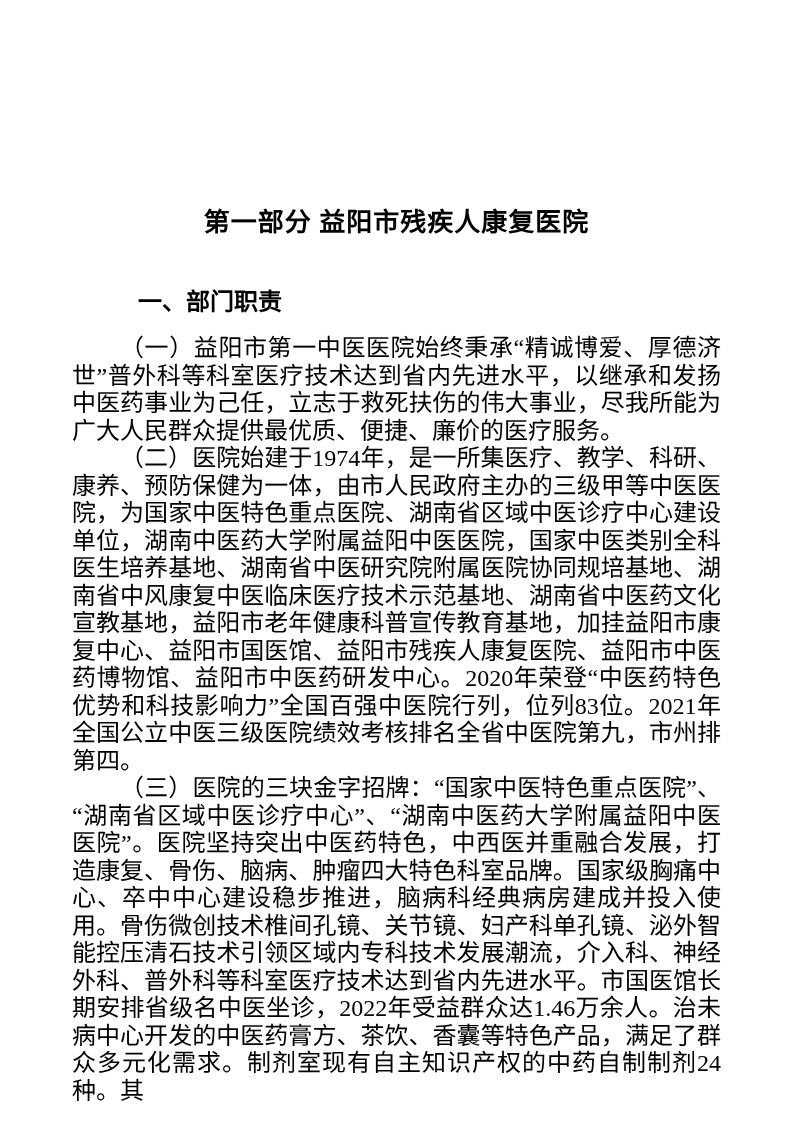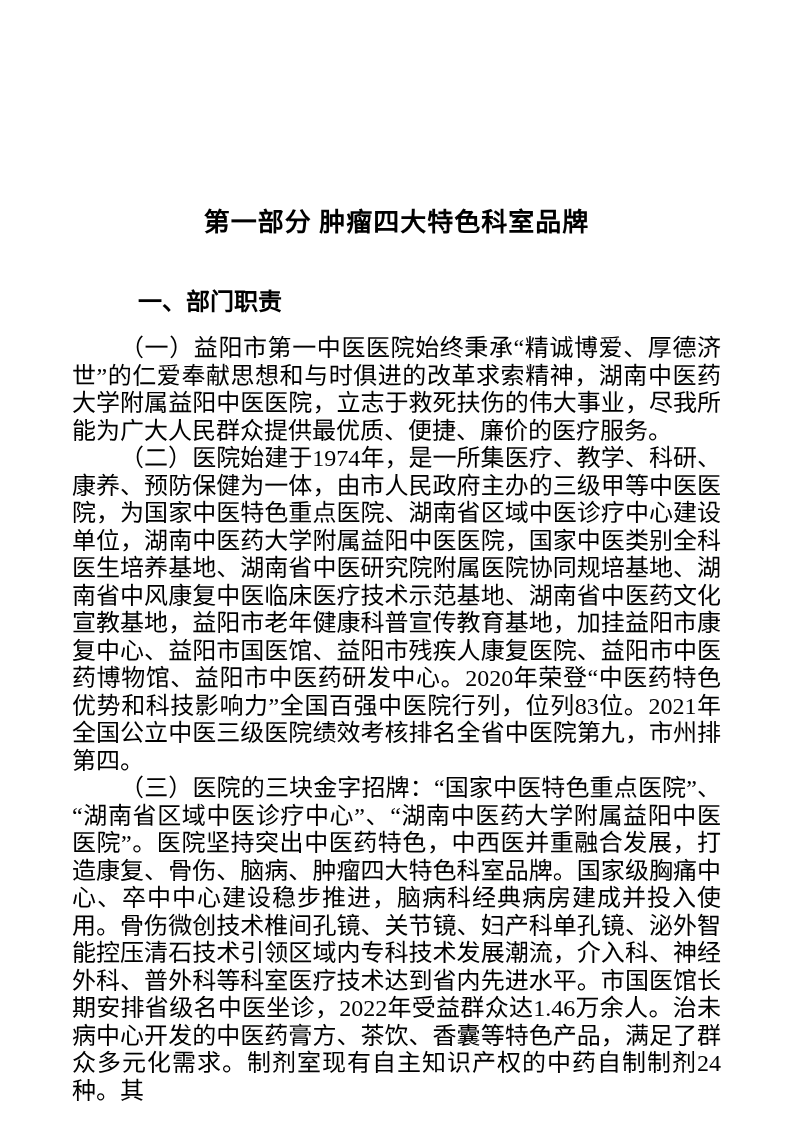--- a/index.html
+++ b/index.html
@@ -45,22 +45,22 @@
     line-height: 27.5px;
     text-align: justify;
     text-justify: inter-ideograph;
     text-indent: 2em;
   }
 </style>
 </head>
 <body>
 
 <div class="page">
-  <h1 class="doc-title">第一部分 肿瘤四大特色科室品牌</h1>
+  <h1 class="doc-title">第一部分 益阳市残疾人康复医院</h1>
 
   <h2 class="section-heading">一、部门职责</h2>
 
   <div class="body-text">
-    <p>（一）益阳市第一中医医院始终秉承“精诚博爱、厚德济世”的仁爱奉献思想和与时俱进的改革求索精神，湖南中医药大学附属益阳中医医院，立志于救死扶伤的伟大事业，尽我所能为广大人民群众提供最优质、便捷、廉价的医疗服务。</p>
+    <p>（一）益阳市第一中医医院始终秉承“精诚博爱、厚德济世”普外科等科室医疗技术达到省内先进水平，以继承和发扬中医药事业为己任，立志于救死扶伤的伟大事业，尽我所能为广大人民群众提供最优质、便捷、廉价的医疗服务。</p>
     <p>（二）医院始建于1974年，是一所集医疗、教学、科研、康养、预防保健为一体，由市人民政府主办的三级甲等中医医院，为国家中医特色重点医院、湖南省区域中医诊疗中心建设单位，湖南中医药大学附属益阳中医医院，国家中医类别全科医生培养基地、湖南省中医研究院附属医院协同规培基地、湖南省中风康复中医临床医疗技术示范基地、湖南省中医药文化宣教基地，益阳市老年健康科普宣传教育基地，加挂益阳市康复中心、益阳市国医馆、益阳市残疾人康复医院、益阳市中医药博物馆、益阳市中医药研发中心。2020年荣登“中医药特色优势和科技影响力”全国百强中医院行列，位列83位。2021年全国公立中医三级医院绩效考核排名全省中医院第九，市州排第四。</p>
     <p>（三）医院的三块金字招牌：“国家中医特色重点医院”、“湖南省区域中医诊疗中心”、“湖南中医药大学附属益阳中医医院”。医院坚持突出中医药特色，中西医并重融合发展，打造康复、骨伤、脑病、肿瘤四大特色科室品牌。国家级胸痛中心、卒中中心建设稳步推进，脑病科经典病房建成并投入使用。骨伤微创技术椎间孔镜、关节镜、妇产科单孔镜、泌外智能控压清石技术引领区域内专科技术发展潮流，介入科、神经外科、普外科等科室医疗技术达到省内先进水平。市国医馆长期安排省级名中医坐诊，2022年受益群众达1.46万余人。治未病中心开发的中医药膏方、茶饮、香囊等特色产品，满足了群众多元化需求。制剂室现有自主知识产权的中药自制制剂24种。其</p>
   </div>
 </div>
 
 </body></html>

